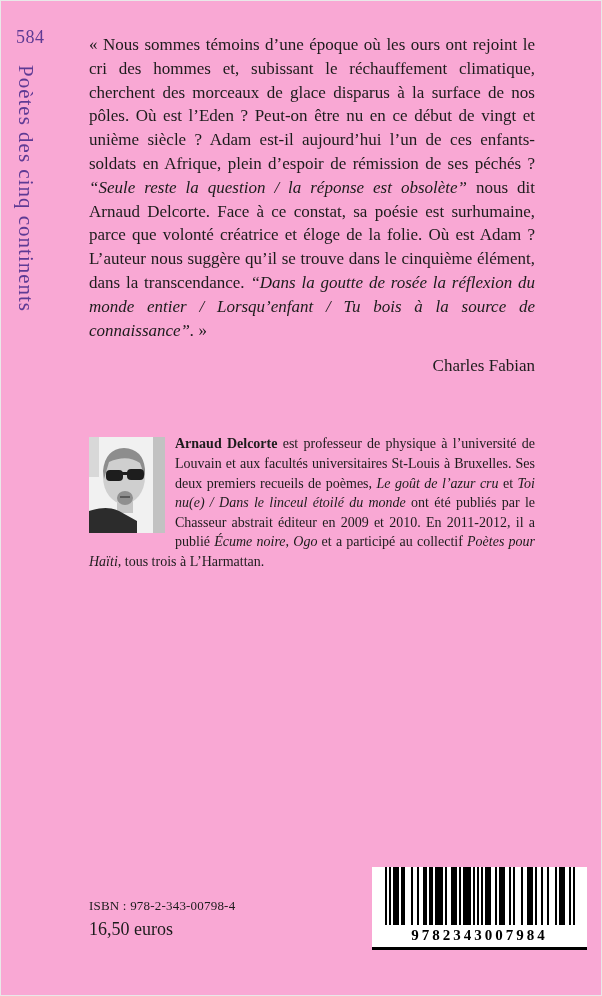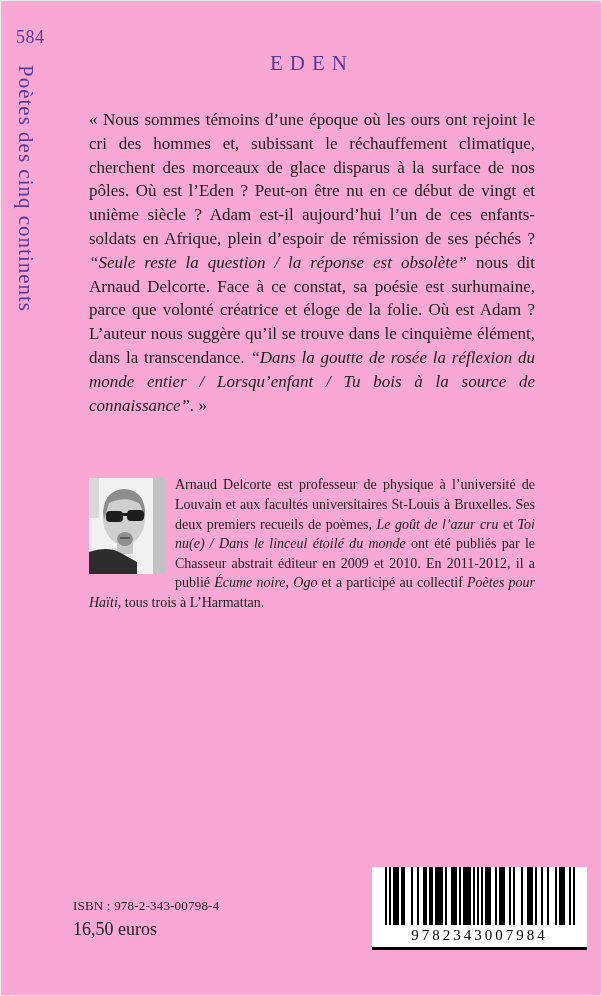--- a/index.html
+++ b/index.html
@@ -35,42 +35,42 @@
     margin-top: 50px; text-align: center;
     font-size: 21px; font-weight: normal;
     letter-spacing: 7px; color: var(--accent);
   }
   .quote {
     margin-top: 32px;
     font-size: 17px; line-height: 1.4;
     text-align: justify;
   }
   .run-italic { font-style: italic; }
-  .run-bold { font-weight: normal; }
+  .run-bold { font-weight: bold; }
   .attribution { margin-top: 14px; text-align: right; font-size: 17px; }
 
   .bio {
     margin-top: 58px;
     font-size: 14px; line-height: 1.4;
     text-align: justify;
   }
   .photo {
     float: left; width: 76px; height: 96px;
     margin: 3px 10px 2px 0;
   }
   .photo svg { display: block; width: 100%; height: 100%; }
 
   
-  .footer-left { position: absolute; left: 72px; top: 897px; }
+  .footer-left { position: absolute; left: 88px; top: 897px; }
   .isbn { font-size: 13px; letter-spacing: 0.2px; }
   .price { margin-top: 5px; font-size: 18px; font-weight: normal; }
 
   .barcode {
     position: absolute; left: 371px; top: 866px; width: 215px;
-    background: #ffffff; text-align: center;
+    background: #ffffff; text-align: center; font-weight: bold;
   }
   .barcode-bars { display: flex; justify-content: center; height: 58px; }
   .bar { width: 2px; height: 100%; }
   .b1 { background: #000; }
   .b0 { background: #fff; }
   .barcode-digits {
     font-size: 15px; letter-spacing: 3px;
     padding: 2px 0 3px 0; color: #000;
   }
   .barcode-rule { height: 3px; background: #000; }
@@ -79,24 +79,24 @@
 <body>
 
 <div class="page">
 
   <div class="collection-number">584</div>
 
   <div class="collection-name">Poètes des cinq continents</div>
 
   <div class="content">
 
-    <h1 class="title">EDEN</h1>
 
     <p class="quote"><span class="run-normal">«&nbsp;Nous sommes témoins d’une époque où les ours ont rejoint le cri des hommes et, subissant le réchauffement climatique, cherchent des morceaux de glace disparus à la surface de nos pôles. Où est l’Eden&nbsp;? Peut-on être nu en ce début de vingt et unième siècle&nbsp;? Adam est-il aujourd’hui l’un de ces enfants-soldats en Afrique, plein d’espoir de rémission de ses péchés&nbsp;? </span><span class="run-italic">“Seule reste la question / la réponse est obsolète”</span><span class="run-normal"> nous dit Arnaud Delcorte. Face à ce constat, sa poésie est surhumaine, parce que volonté créatrice et éloge de la folie. Où est Adam&nbsp;? L’auteur nous suggère qu’il se trouve dans le cinquième élément, dans la transcendance. </span><span class="run-italic">“Dans la goutte de rosée la réflexion du monde entier / Lorsqu’enfant / Tu bois à la source de connaissance”.</span><span class="run-normal">&nbsp;»</span></p>
 
+    <div class="attribution">Charles Fabian</div>
 
     <div class="bio">
       <span class="photo">
         <svg viewBox="0 0 76 96" xmlns="http://www.w3.org/2000/svg">
           <rect width="76" height="96" fill="#f1f1f1"></rect>
           <rect x="64" width="12" height="96" fill="#c2c2c2"></rect>
           <rect x="0" y="0" width="10" height="40" fill="#d8d8d8"></rect>
           <rect x="28" y="58" width="16" height="18" fill="#c6c6c6"></rect>
           <ellipse cx="35" cy="40" rx="21" ry="27" fill="#cfcfcf"></ellipse>
           <path d="M14 34 Q16 12 35 11 Q54 12 56 32 L56 40 L51 26 Q38 17 20 25 L15 42 Z" fill="#8d8d8d"></path>

